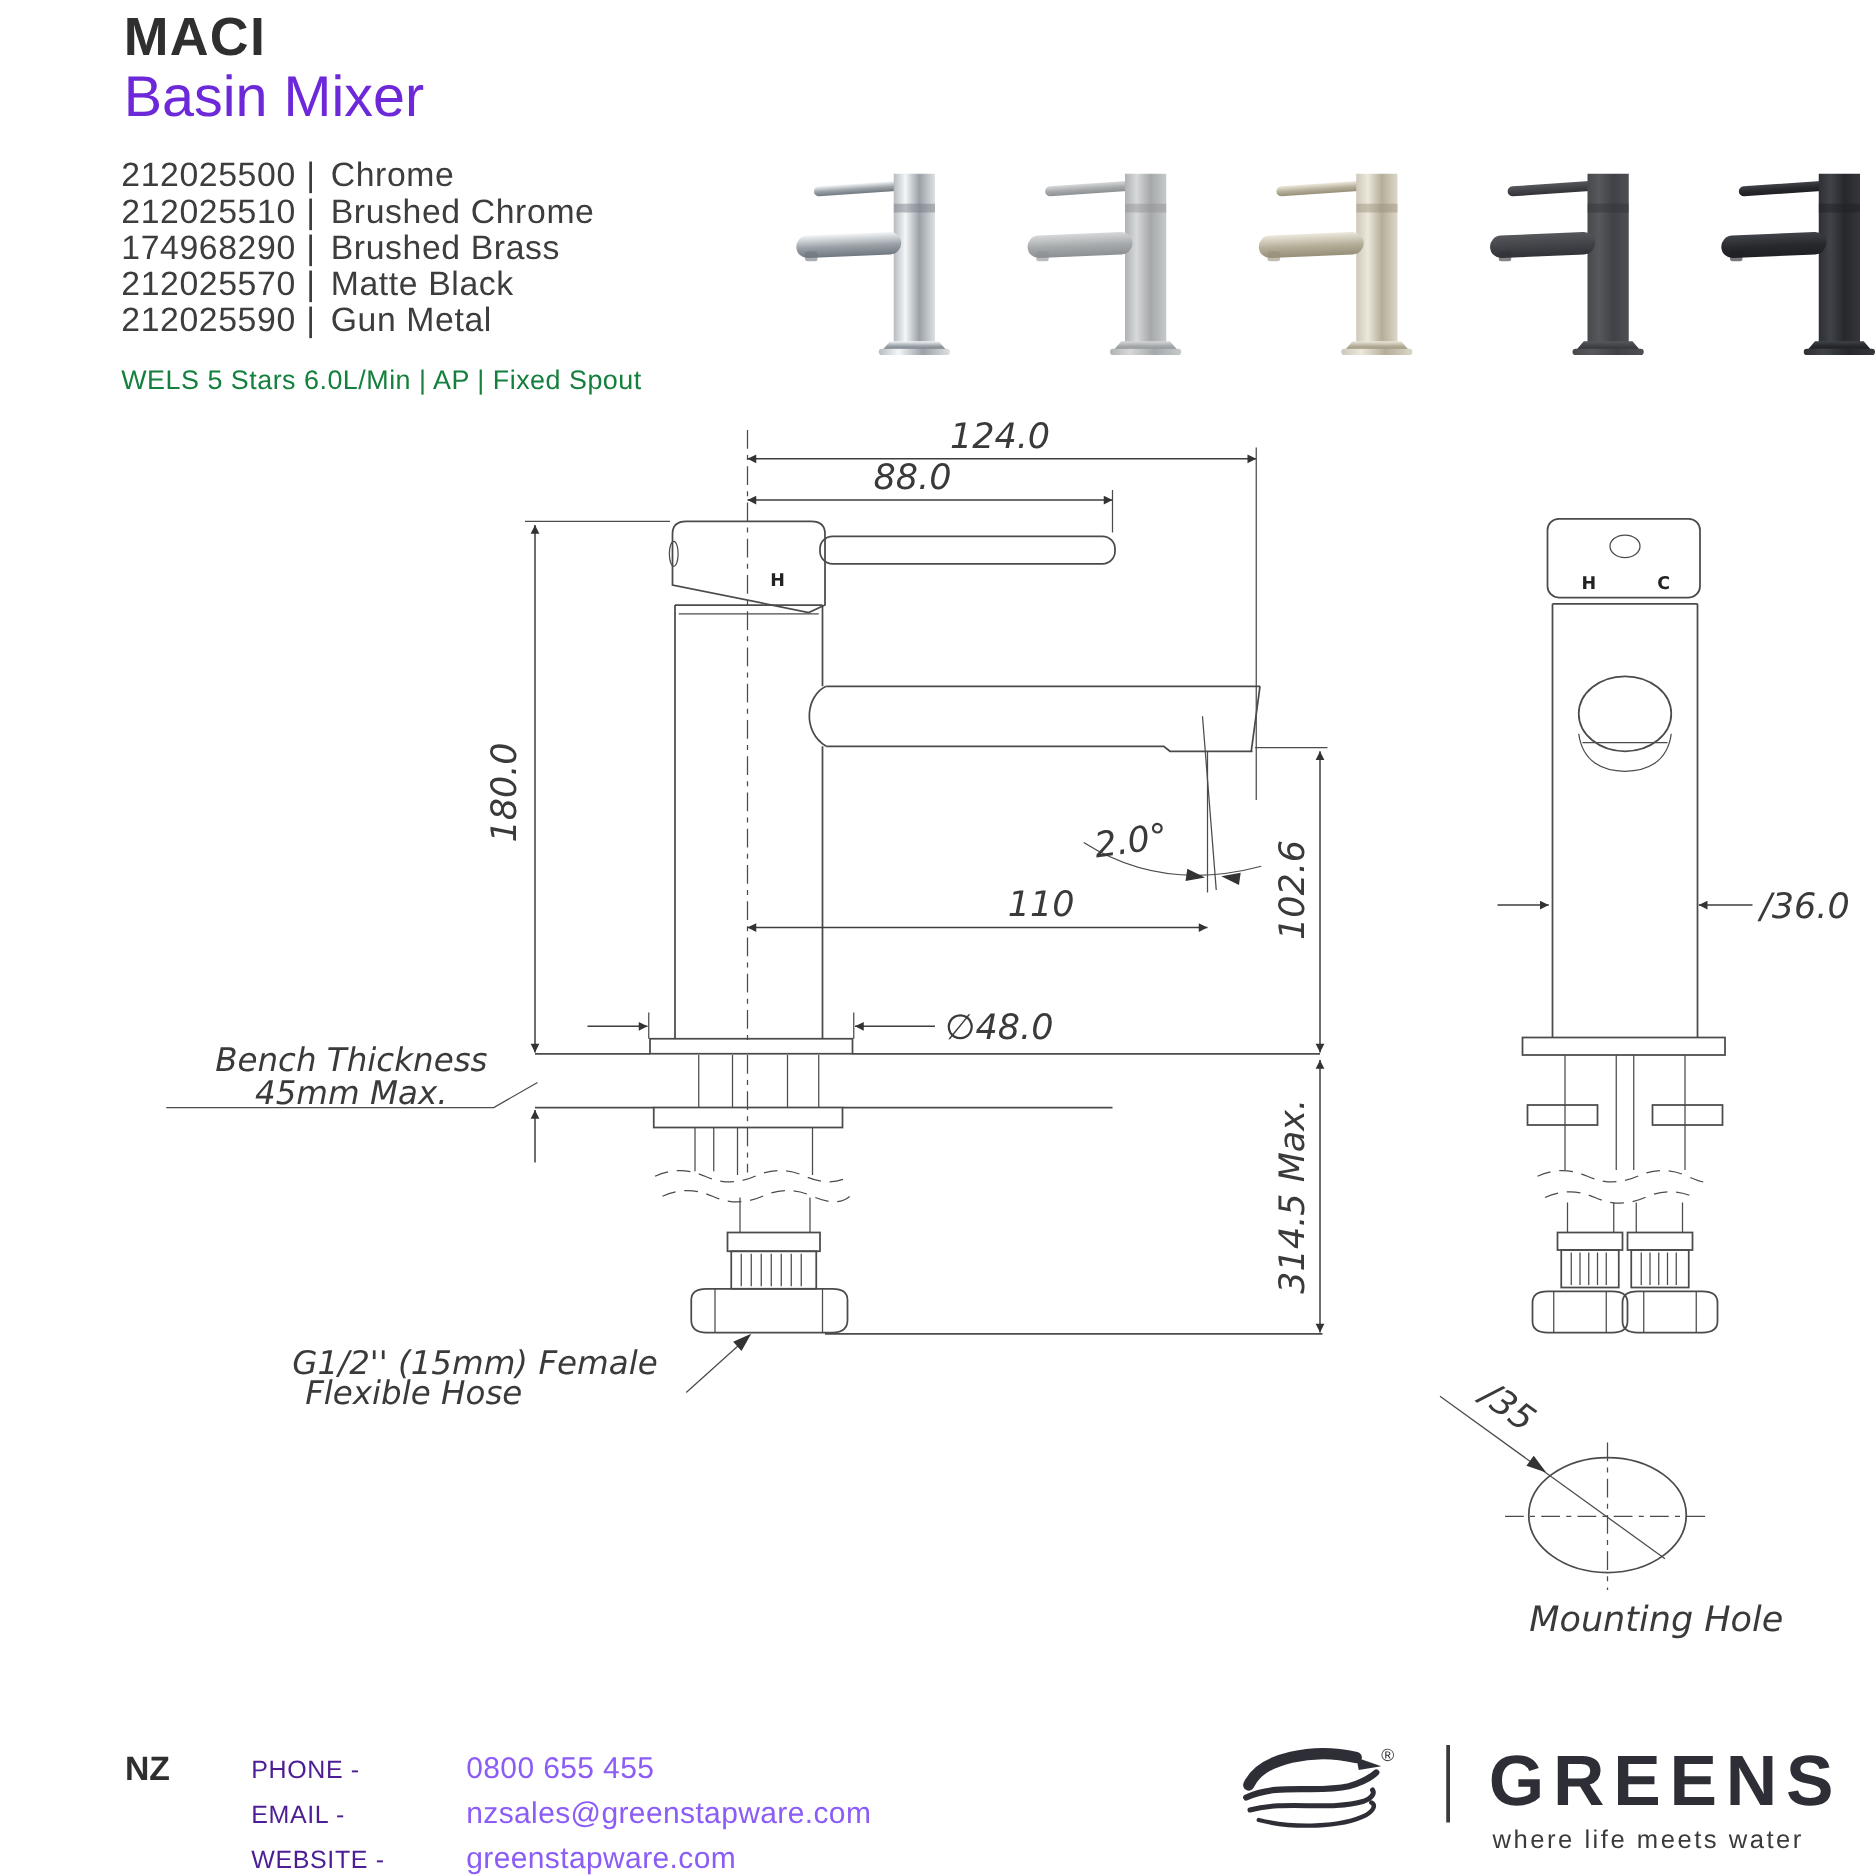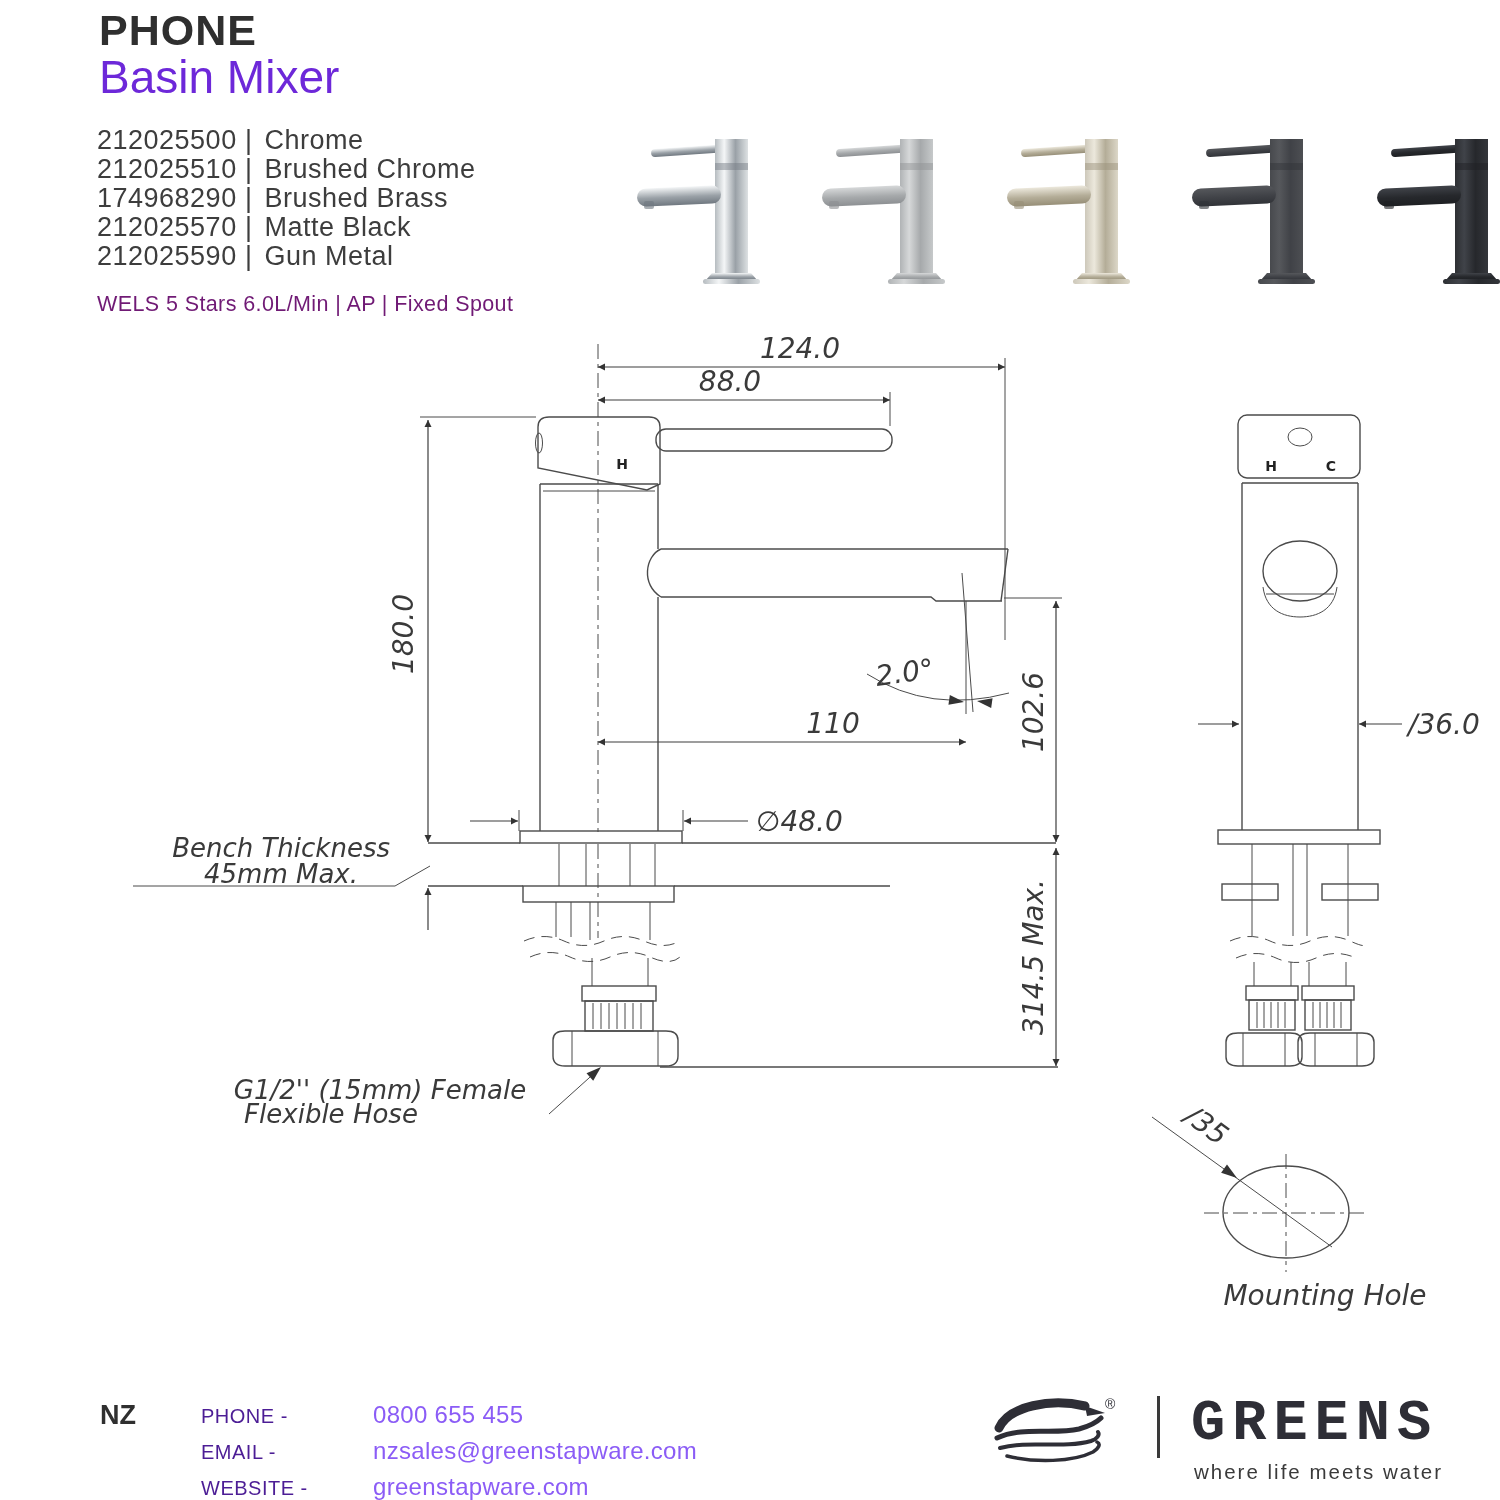--- a/index.html
+++ b/index.html
@@ -6,50 +6,50 @@
   body{width:1500px;height:1500px;position:relative;background:#fff;overflow:hidden;
        font-family:"Liberation Sans",sans-serif;color:#333}
   .abs{position:absolute}
 
   
   .title1{font-size:43px;font-weight:800;letter-spacing:1px;color:#2f2f2f;line-height:48px}
   .title2{font-size:46px;font-weight:400;color:#6d28d9;line-height:46px}
   .variant-row{font-size:27px;line-height:29px;color:#3d3d3d;letter-spacing:.5px;white-space:nowrap}
   .vcode{display:inline-block;min-width:146px}
   .vsep{margin:0 12px 0 2px;color:#3d3d3d}
-  .wels{font-size:21.5px;color:#701a75;letter-spacing:.4px;white-space:nowrap}
+  .wels{font-size:21.5px;color:#15803d;letter-spacing:.4px;white-space:nowrap}
 
   
   .ln{stroke:#4b4b4b;stroke-width:1.4;fill:none}
   .lt{stroke:#4b4b4b;stroke-width:1;fill:none}
   .dim{stroke:#3d3d3d;stroke-width:1.2;fill:none}
   .dsh{stroke-dasharray:15 5 4 5}
   .wvy{stroke-dasharray:11 7}
   .dtxt{font:italic 28px "DejaVu Sans",sans-serif;fill:#3a3a3a}
   .dtxt2{font:italic 26px "DejaVu Sans",sans-serif;fill:#3a3a3a}
   .hc{font:bold 14px "DejaVu Sans",sans-serif;fill:#222}
   .arrw{fill:#333}
 
   
   .nz{font-size:27px;font-weight:800;color:#2f2f2f}
   .contact-row{line-height:33px;white-space:nowrap}
   .clabel{display:inline-block;width:172px;font-size:20px;color:#4c1d95;letter-spacing:.5px}
   .cvalue{font-size:24px;color:#8b5cf6;letter-spacing:.3px}
   .reg{position:absolute;left:112px;top:6px;font-size:14px;color:#2e2e36}
   .logo-divider{position:absolute;left:164px;top:6px;width:2.5px;height:62px;background:#3a3a3a}
-  .logo-name{position:absolute;left:198px;top:2px;font-family:Liberation Mono, monospace;
+  .logo-name{position:absolute;left:198px;top:2px;font-family:Liberation Sans, sans-serif;
              font-size:57px;font-weight:600;letter-spacing:7px;color:#2e2e36;white-space:nowrap}
   .logo-tagline{position:absolute;left:201px;top:70px;font-size:20.5px;font-weight:normal;
                 letter-spacing:2px;color:#3a3a3a;white-space:nowrap}
 </style>
 </head>
 <body>
 
 <div class="abs" style="left:99px;top:6px">
-  <div class="title1">PHONE</div>
+  <div class="title1">MACI</div>
   <div class="title2">Basin Mixer</div>
 </div>
 
 <div class="abs" style="left:97px;top:126px" id="variant-list">
   <div class="variant-row">
     <span class="vcode">212025500</span><span class="vsep">|</span><span class="vfinish">Chrome</span>
   </div>
 
   <div class="variant-row">
     <span class="vcode">212025510</span><span class="vsep">|</span><span class="vfinish">Brushed Chrome</span>

